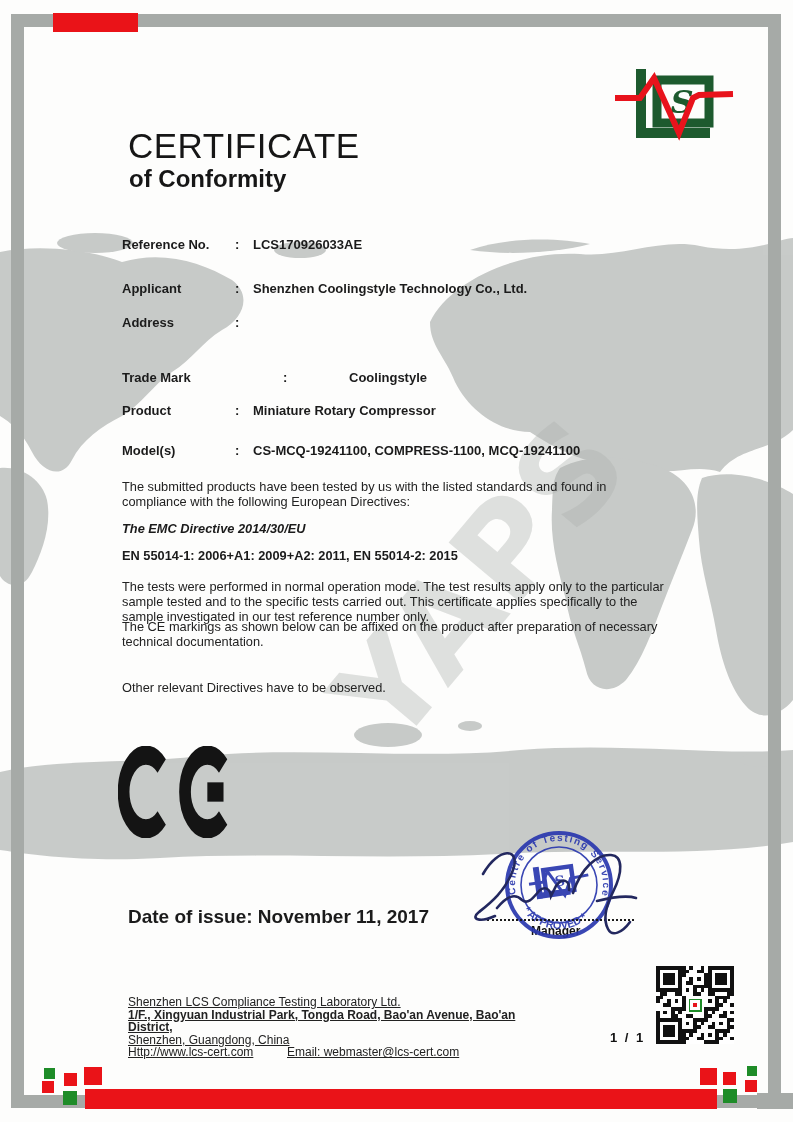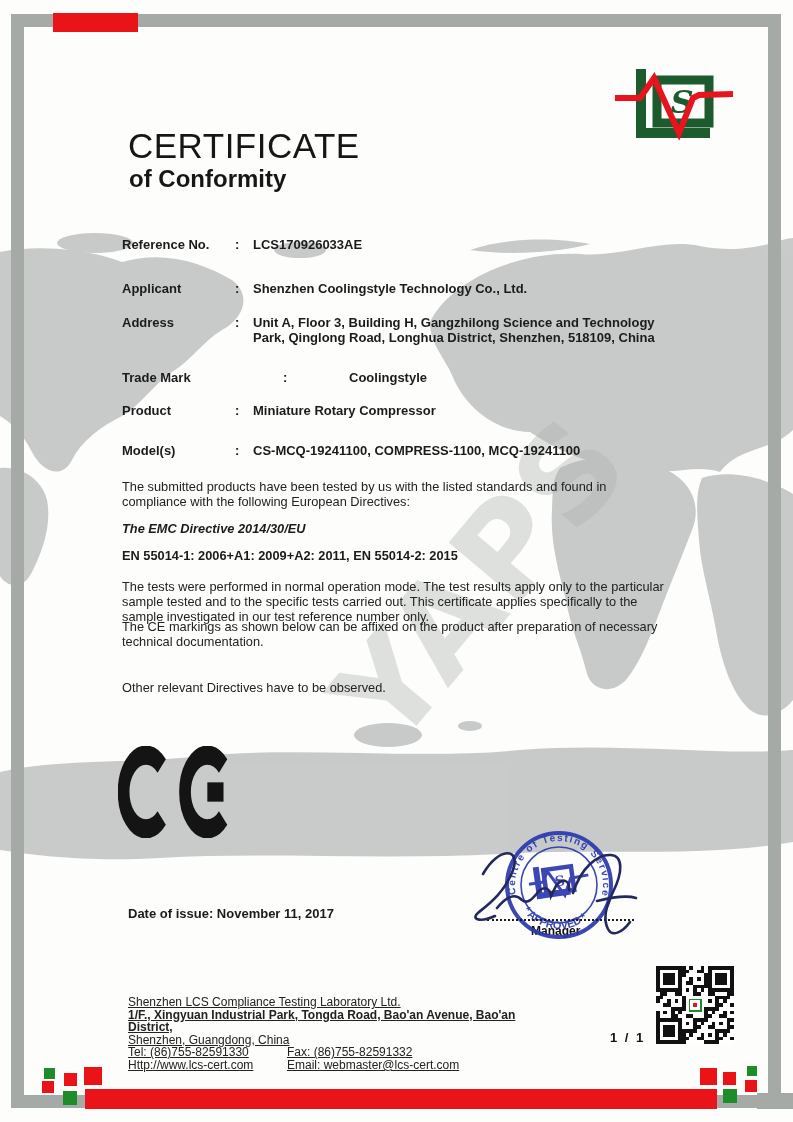--- a/index.html
+++ b/index.html
@@ -42,21 +42,21 @@
     font-size:13px;font-weight:bold;color:#1b1b1b;line-height:1.18;
   }
   .field-label{width:113px;flex:0 0 113px;}
   .field-colon{width:18px;flex:0 0 18px;}
   .field-value{flex:1;}
   .para{
     left:122px;width:548px;font-size:12.8px;color:#222;line-height:1.16;z-index:5;
   }
   .para.bold{font-weight:bold;color:#1b1b1b;}
   .ce-svg{left:118px;top:746px;z-index:5;}
-  .date-line{left:128px;top:906px;font-size:13px;font-weight:bold;color:#1b1b1b;z-index:5;}
+  .date-line{left:128px;top:906px;font-size:19px;font-weight:bold;color:#1b1b1b;z-index:5;}
   .stamp-svg{left:495px;top:828px;z-index:6;opacity:.92;}
   .sig-svg{left:455px;top:838px;z-index:7;}
   .dotted-line{left:487px;top:919px;width:147px;border-top:2px dotted #1a1a1a;z-index:6;}
   .manager{left:531px;top:924px;font-size:12px;font-weight:600;color:#111;z-index:5;}
   .footer{
     left:128px;top:996px;width:420px;font-size:12px;color:#222;line-height:12.6px;z-index:5;text-decoration:underline;
   }
   .footer .bold{font-weight:bold;}
   .footer-cols{display:flex;}
   .footer-cols .c1{width:159px;flex:0 0 159px;}
@@ -128,21 +128,20 @@
   <span class="field-value">LCS170926033AE</span>
 </div>
 <div class="abs field-row" style="top:281px;">
   <span class="field-label">Applicant</span>
   <span class="field-colon">:</span>
   <span class="field-value">Shenzhen Coolingstyle Technology Co., Ltd.</span>
 </div>
 <div class="abs field-row" style="top:315px;">
   <span class="field-label">Address</span>
   <span class="field-colon">:</span>
-  <span class="field-value">Unit A, Floor 3, Building H, Gangzhilong Science and Technology Park, Qinglong Road, Longhua District, Shenzhen, 518109, China</span>
 </div>
 <div class="abs field-row" style="top:370px;gap:48px;">
   <span class="field-label">Trade Mark</span>
   <span class="field-colon">:</span>
   <span class="field-value">Coolingstyle</span>
 </div>
 <div class="abs field-row" style="top:403px;">
   <span class="field-label">Product</span>
   <span class="field-colon">:</span>
   <span class="field-value">Miniature Rotary Compressor</span>
@@ -202,24 +201,20 @@
     <path d="M 142 63 C 158 59 172 57 181 60"></path>
   </g>
 </svg>
 <div class="abs dotted-line"></div>
 <div class="abs manager">Manager</div>
 
 <div class="abs footer">
   <div>Shenzhen LCS Compliance Testing Laboratory Ltd.</div>
   <div class="bold">1/F., Xingyuan Industrial Park, Tongda Road, Bao'an Avenue, Bao'an District,</div>
   <div>Shenzhen, Guangdong, China</div>
-  <div class="footer-cols">
-    <span class="c1">Tel: (86)755-82591330</span>
-    <span>Fax: (86)755-82591332</span>
-  </div>
   <div class="footer-cols">
     <span class="c1">Http://www.lcs-cert.com</span>
     <span>Email: webmaster@lcs-cert.com</span>
   </div>
 </div>
 
 <div class="abs qr-wrap"><svg id="qr-svg" width="78" height="78" viewBox="0 0 21 21" shape-rendering="crispEdges">
       <rect x="0" y="0" width="21" height="21" fill="#ffffff"></rect>
       <rect x="0" y="8" width="1" height="1" fill="#111"></rect>
       <rect x="0" y="9" width="1" height="1" fill="#111"></rect>

